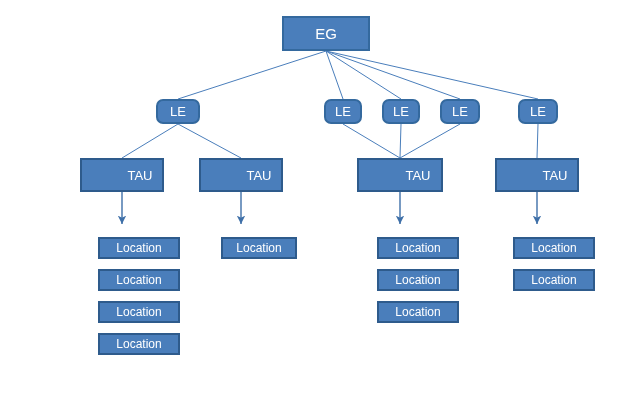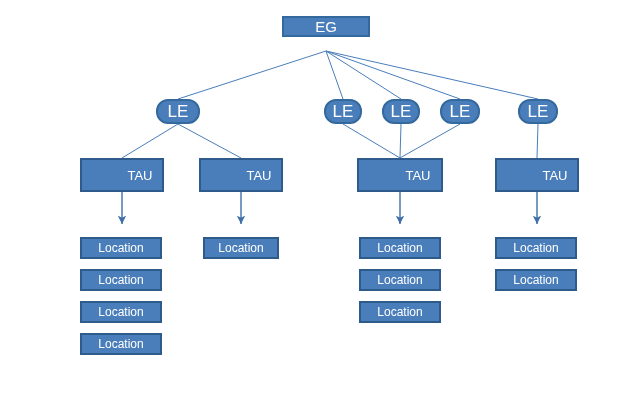--- a/index.html
+++ b/index.html
@@ -39,35 +39,36 @@
     text-align: center;
     line-height: 1;
     white-space: nowrap;
   }
   .node.eg {
     border-width: 2px;
     border-color: #34699E;
     font-size: 15px;
   }
   .node.le {
-    border-radius: 12px;
+    border-radius: 7px;
     border-width: 2px;
     border-color: #34699E;
-    font-size: 17px;
+    font-size: 13px;
   }
   .node.tau {
     border-width: 2px;
     border-color: #2E5B8C;
     font-size: 13px;
     padding-left: 36px;
   }
   .node.location {
     border-width: 2px;
     border-color: #2E5B8C;
     font-size: 12px;
+    margin-left: 18px;
   }
   .node-label {
     display: block;
   }
 </style>
 </head>
 <body>
 
 <div id="canvas">
 
@@ -93,21 +94,21 @@
         <line x1="538" y1="124" x2="537" y2="158"></line>
       </g>
     <g id="edges-tau-location" stroke="#3E6FA8" stroke-width="1.4" fill="none">
         <line x1="122" y1="192" x2="122" y2="224" marker-end="url(#arrowhead)"></line>
         <line x1="241" y1="192" x2="241" y2="224" marker-end="url(#arrowhead)"></line>
         <line x1="400" y1="192" x2="400" y2="224" marker-end="url(#arrowhead)"></line>
         <line x1="537" y1="192" x2="537" y2="224" marker-end="url(#arrowhead)"></line>
       </g>
   </svg>
 
-  <div class="node eg" id="node-root" style="left: 282px; top: 16px; width: 88px; height: 21px;">
+  <div class="node eg" id="node-root" style="left: 282px; top: 16px; width: 88px; height: 35px;">
     <span class="node-label">EG</span>
   </div>
 
   <div id="le-nodes">
       <div class="node le" style="left: 156px; top: 99px; width: 44px; height: 25px;">
         <span class="node-label">LE</span>
       </div>
       <div class="node le" style="left: 324px; top: 99px; width: 38px; height: 25px;">
         <span class="node-label">LE</span>
       </div>

